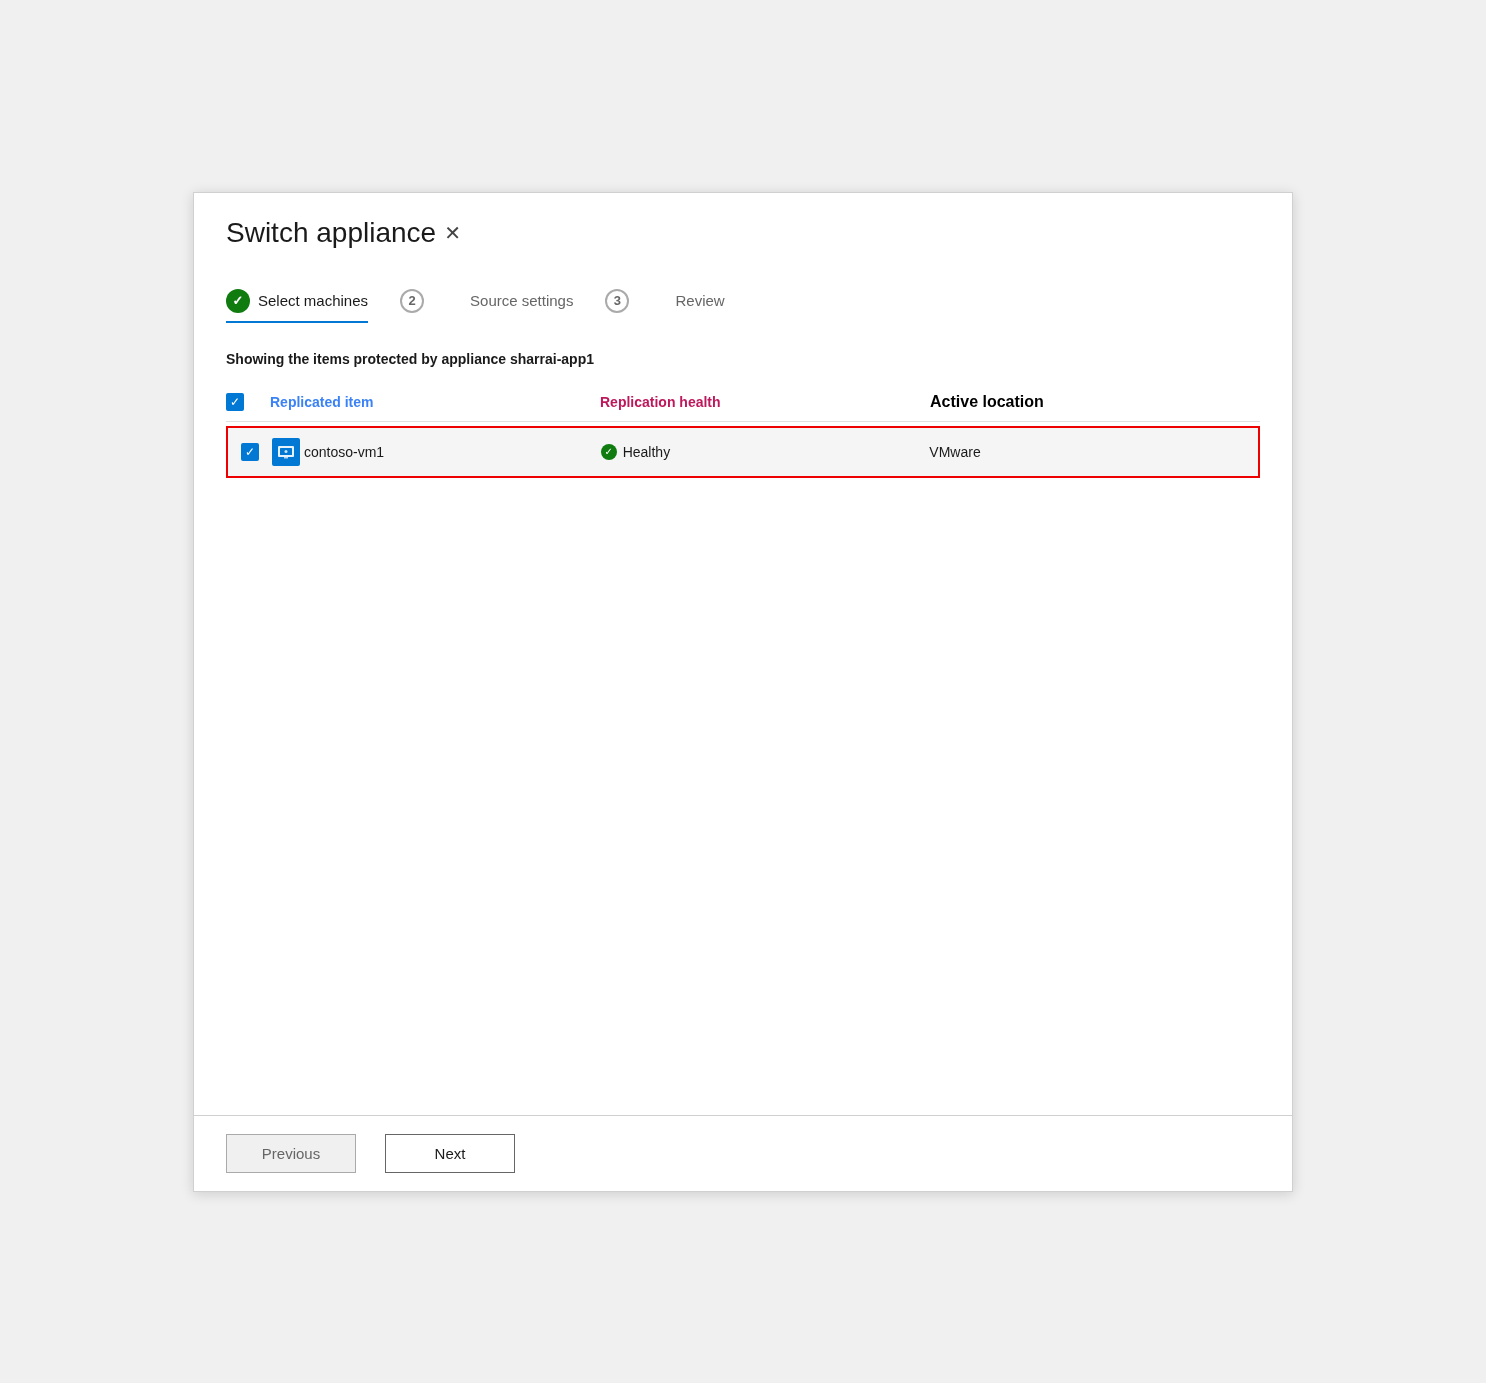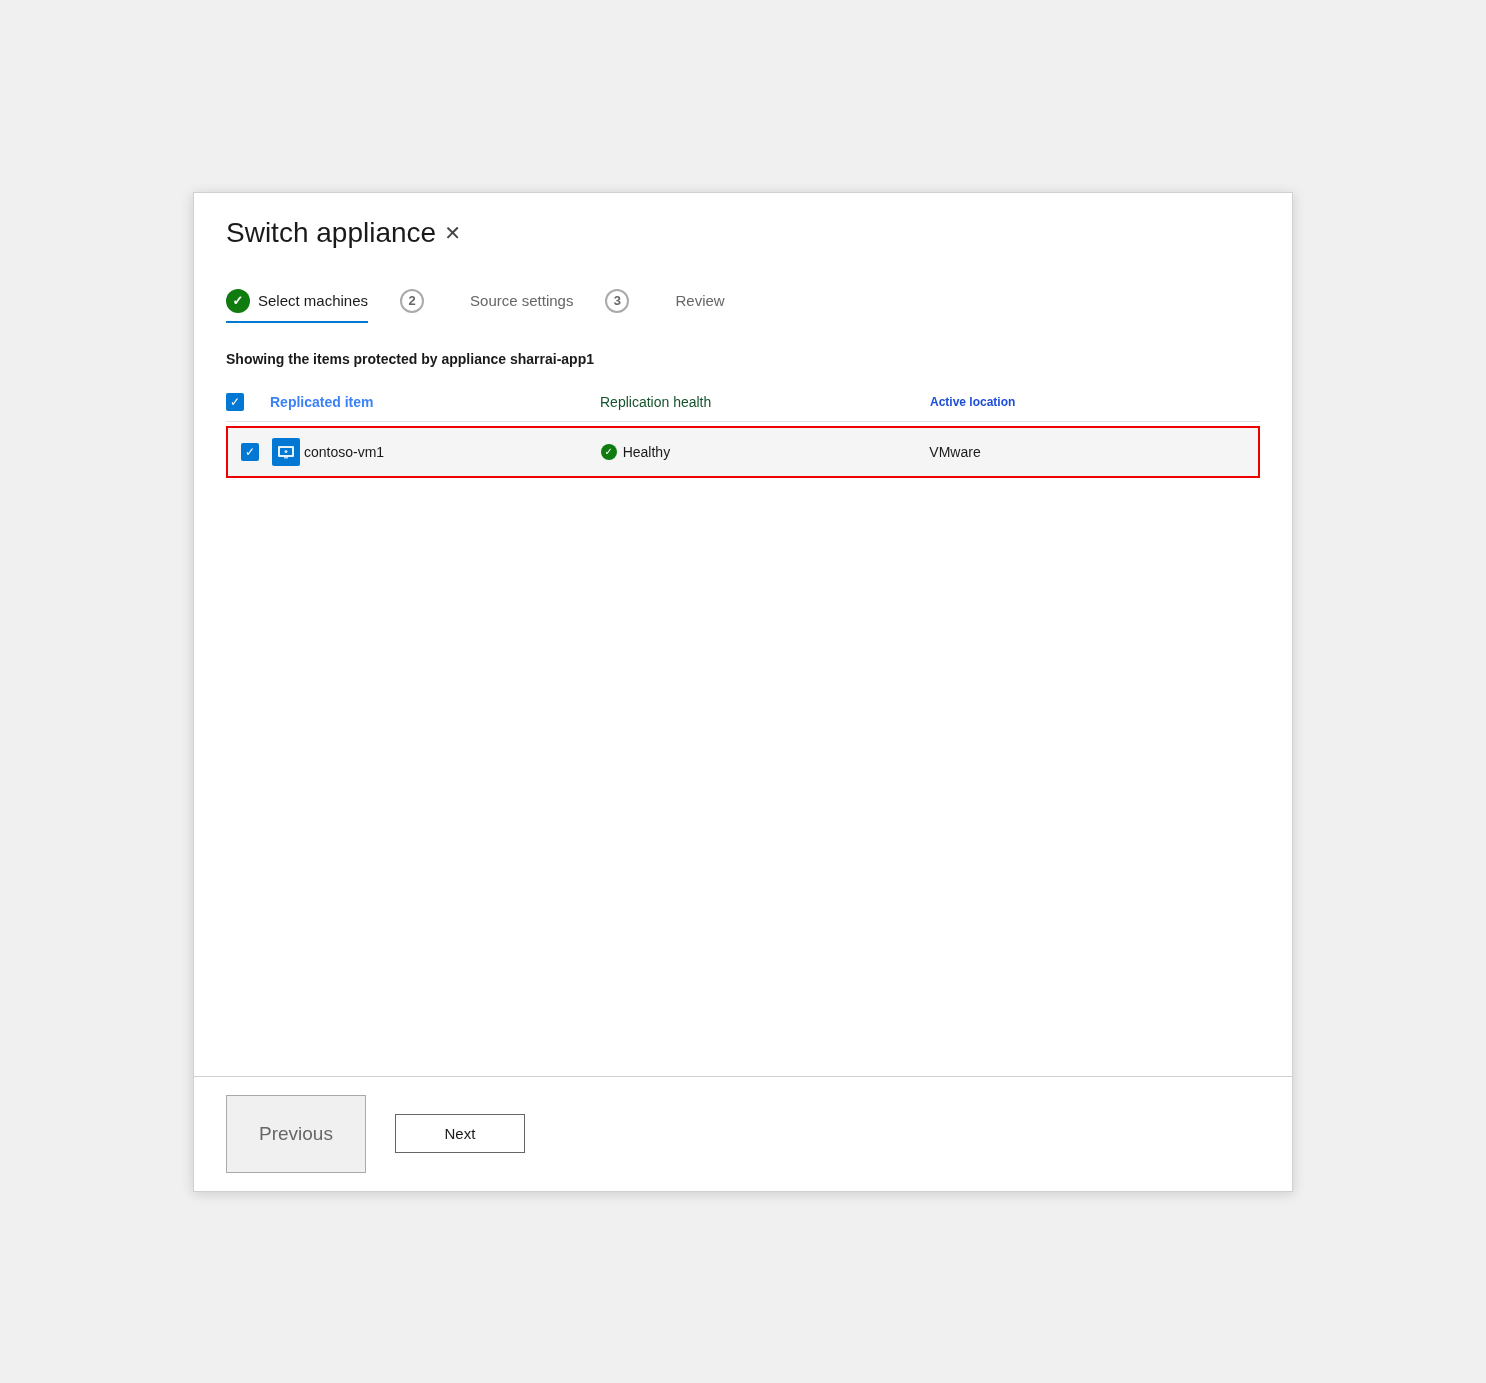--- a/index.html
+++ b/index.html
@@ -105,22 +105,22 @@
     }
     .table-header-row {
       display: flex;
       align-items: center;
       padding: 10px 0;
       border-bottom: 1px solid #e0e0e0;
       gap: 0;
     }
     .th-check { width: 44px; }
     .th-name { flex: 2; font-weight: 600; font-size: 14px; color: #3b82f6; }
-    .th-health { flex: 2; font-weight: 400; font-size: 14px; color: #14532d; }
-    .th-location { flex: 2; font-weight: 600; font-size: 12px; color: #1d4ed8; }
+    .th-health { flex: 2; font-weight: 700; font-size: 14px; color: #be185d; }
+    .th-location { flex: 2; font-weight: 600; font-size: 16px; color: #000000; }
 
     .table-row {
       display: flex;
       align-items: center;
       padding: 10px 0;
       background: #f5f5f5;
       border: 2px solid #e00;
       margin-top: 4px;
     }
     .td-check { width: 44px; display: flex; align-items: center; justify-content: center; }
@@ -180,22 +180,22 @@
       border-top: 1px solid #d0d0d0;
       padding: 18px 32px;
       display: flex;
       align-items: center;
       gap: 12px;
     }
     .btn-previous {
       background: #f0f0f0;
       border: 1px solid #aaa;
       color: #666;
-      padding: 27px 32px;
-      font-size: 19px;
+      padding: 10px 32px;
+      font-size: 15px;
       cursor: not-allowed;
       min-width: 130px;
     }
     .btn-next {
       background: #fff;
       border: 1px solid #666;
       color: #1a1a1a;
       padding: 10px 32px;
       font-size: 15px;
       cursor: pointer;

